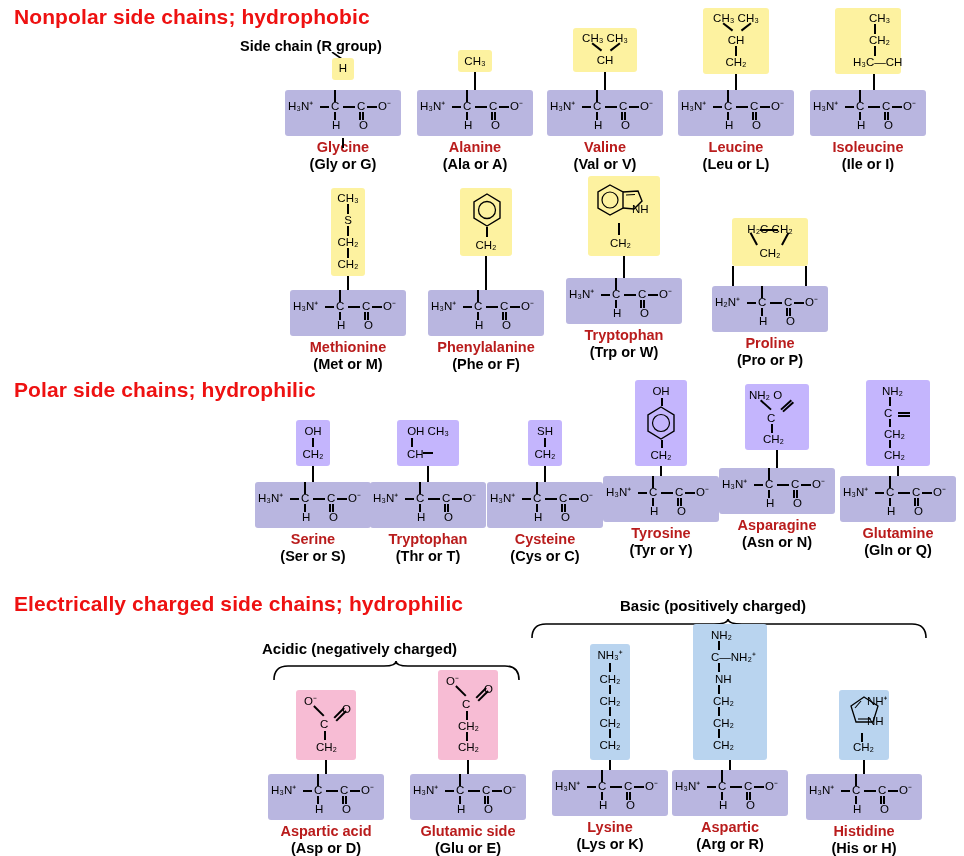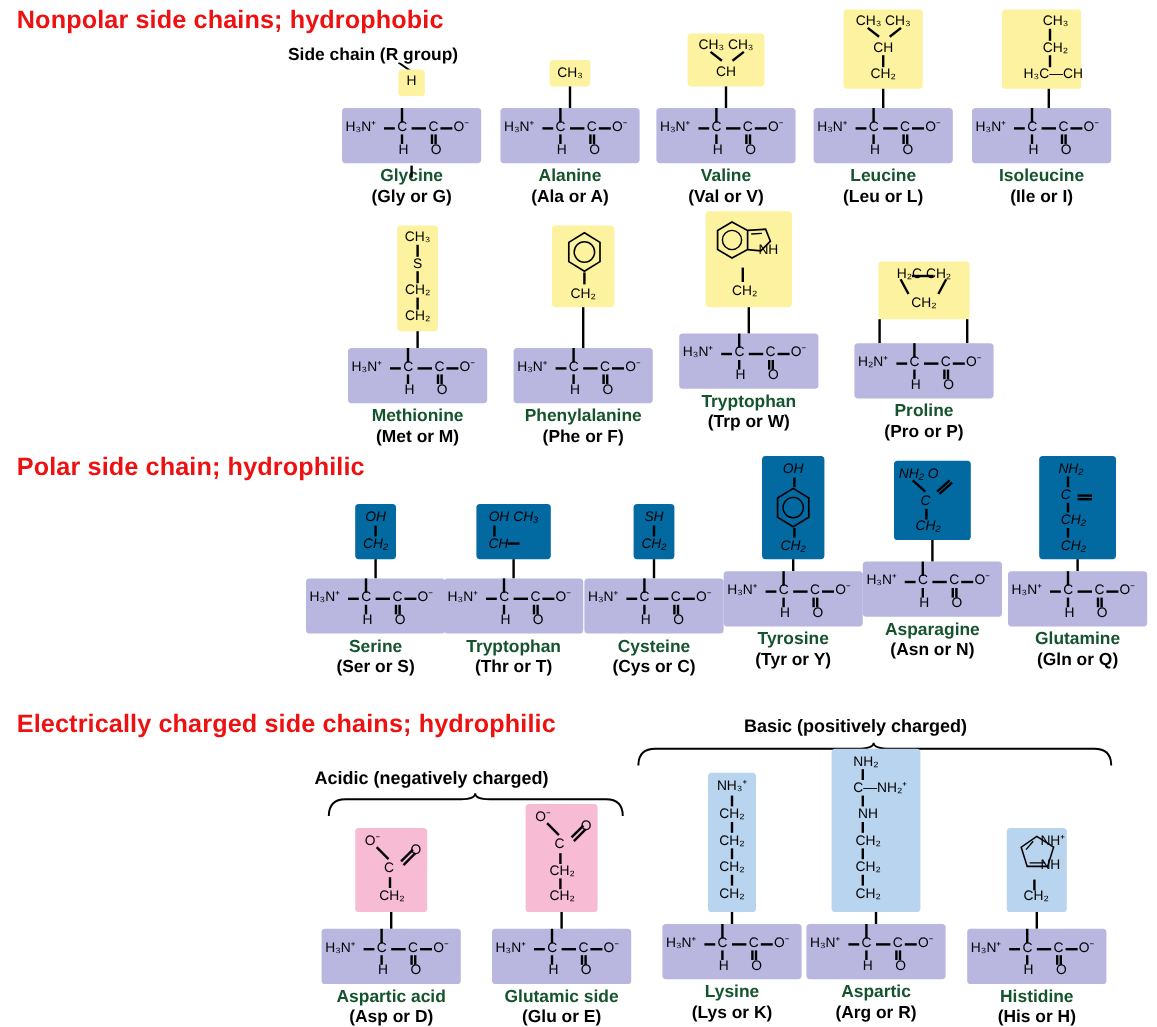--- a/index.html
+++ b/index.html
@@ -24,21 +24,21 @@
     text-align:center;
   }
   
   .rbox{
     position:relative;
     margin:0 auto;
     border-radius:3px;
     box-sizing:border-box;
   }
   .rbox.nonpolar{background:#fdf2a0;}
-  .rbox.polar{background:#0369a1;font-style:italic;}
+  .rbox.polar{background:#c4b5fd;}
   .rbox.acidic{background:#f7bcd4;}
   .rbox.basic{background:#b9d4ef;}
   .rbox .lbl{
     position:absolute;
     font-size:11.5px;
     white-space:nowrap;
     line-height:1;
   }
   .bond{
     position:absolute;
@@ -57,21 +57,21 @@
   }
   .backbone .bbtxt{
     position:absolute;
     font-size:11.5px;
     white-space:nowrap;
     line-height:1;
   }
   .name{
     font-size:14.5px;
     font-weight:bold;
-    color:#14532d;
+    color:#b91c1c;
     margin-top:3px;
     line-height:1.15;
     white-space:nowrap;
     text-align:center;
   }
   .abbr{
     font-size:14.5px;
     font-weight:bold;
     color:#000;
     line-height:1.15;
@@ -84,21 +84,21 @@
     color:#000;
     white-space:nowrap;
   }
   .brace{position:absolute;}
   svg{display:block;}
 </style>
 </head>
 <body>
 
 <div class="section-title" style="left:14px;top:5px;">Nonpolar side chains; hydrophobic</div>
-<div class="section-title" style="left:14px;top:378px;">Polar side chain; hydrophilic</div>
+<div class="section-title" style="left:14px;top:378px;">Polar side chains; hydrophilic</div>
 <div class="section-title" style="left:14px;top:592px;">Electrically charged side chains; hydrophilic</div>
 
 <div style="position:absolute;left:240px;top:38px;font-size:14.5px;font-weight:bold;">Side chain (R group)</div>
 <svg style="position:absolute;left:330px;top:52px;" width="26" height="16">
   <path d="M2 0 L22 14" stroke="#000" stroke-width="1.6" fill="none"></path>
 </svg>
 
 <div class="aa" style="left:285px;top:58px;">
   <div class="rbox nonpolar" style="width:22px;height:22px;">
     <div class="lbl" style="left:50%;top:5px;transform:translateX(-50%);">H</div>

